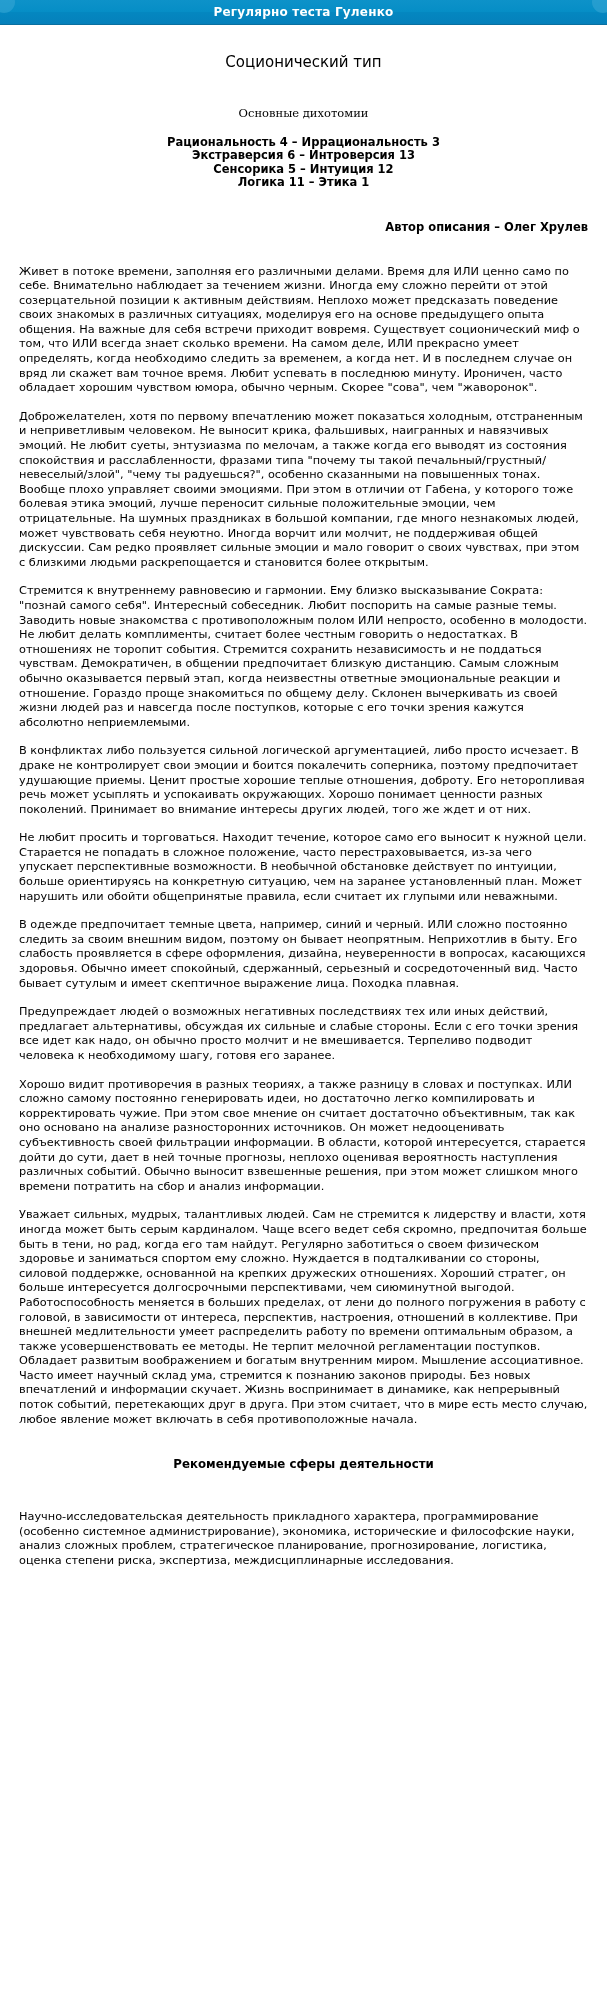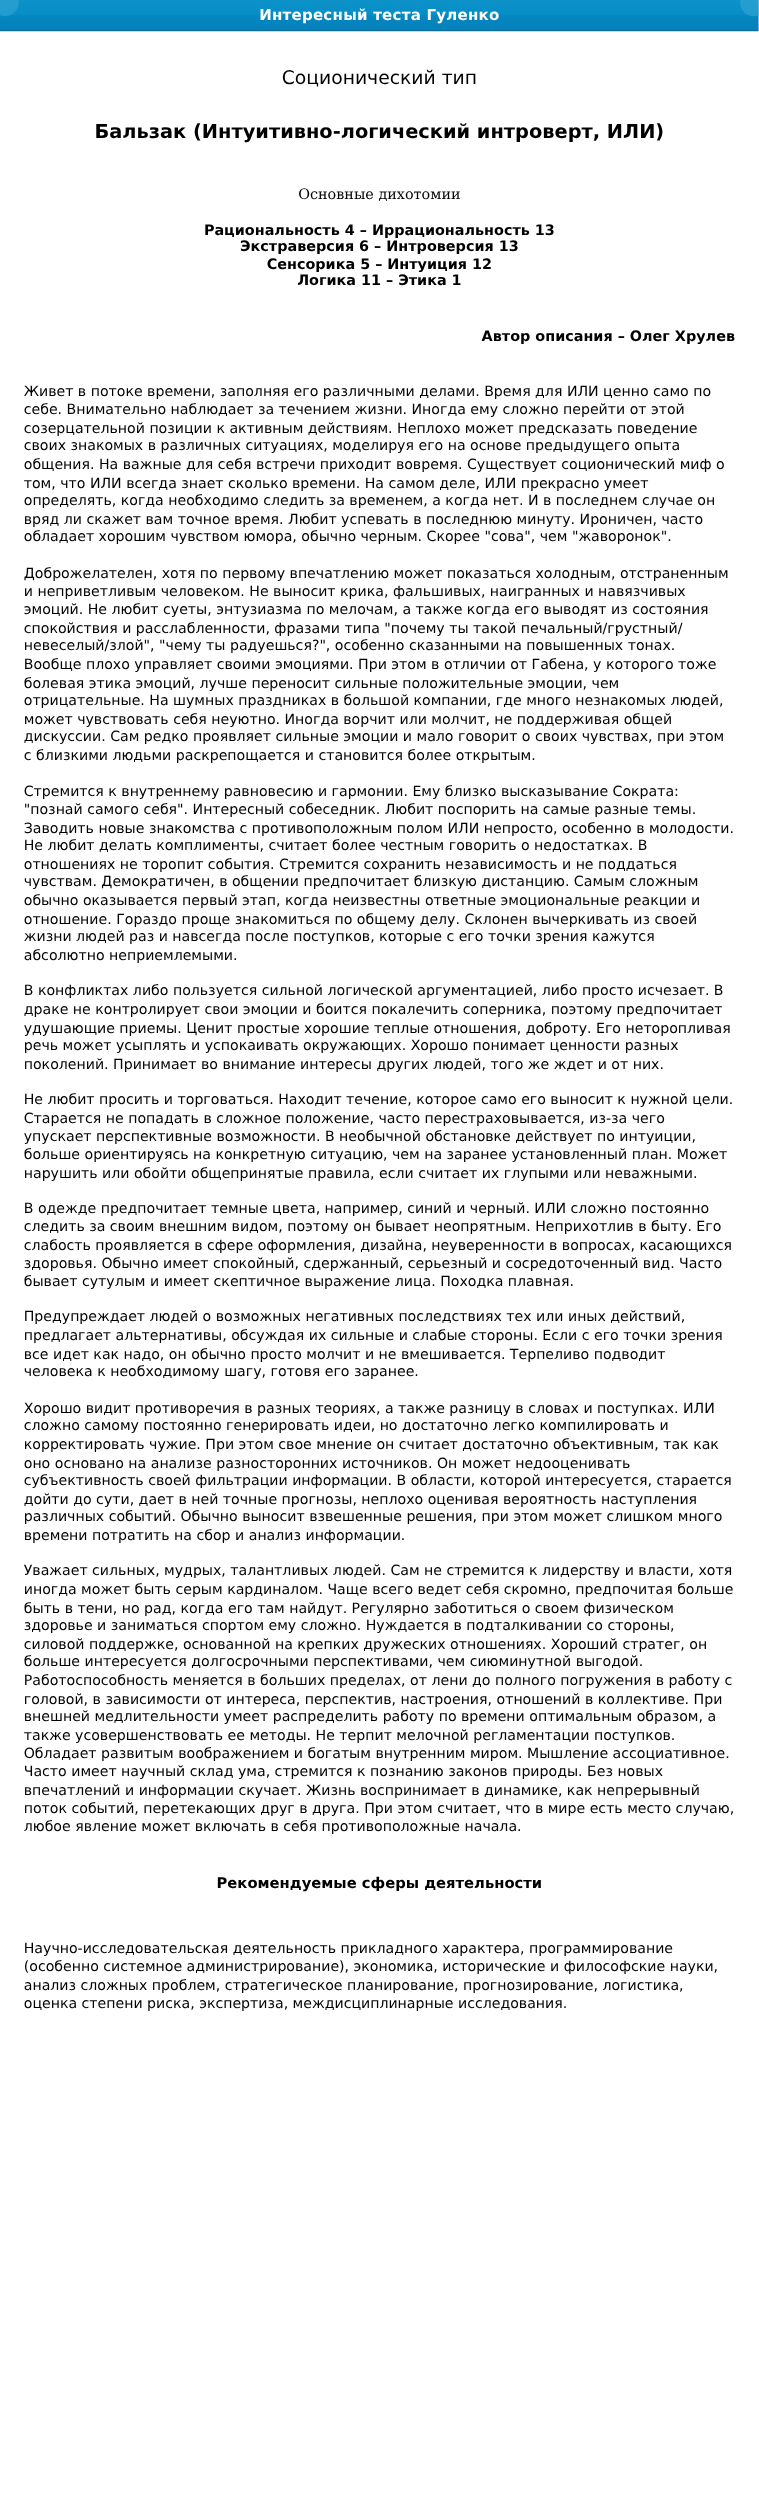--- a/index.html
+++ b/index.html
@@ -122,34 +122,33 @@
     margin: 0;
     font-size: 11.3px;
     line-height: 14.6px;
     text-align: left;
   }
 </style>
 </head>
 <body>
 
 <div class="titlebar">
-  <span class="titlebar-text">Интересный теста Гуленко</span>
+  <span class="titlebar-text">Регулярно теста Гуленко</span>
 </div>
 
 <div class="page">
 
   <div class="headline-block">
     <h1 class="type-heading">Соционический тип</h1>
 
-    <h2 class="type-name">Бальзак (Интуитивно-логический интроверт, ИЛИ)</h2>
 
     <p class="dichotomy-title">Основные дихотомии</p>
 
     <ul class="dichotomy-list">
-      <li>Рациональность 4 – Иррациональность 13</li>
+      <li>Рациональность 4 – Иррациональность 3</li>
       <li>Экстраверсия 6 – Интроверсия 13</li>
       <li>Сенсорика 5 – Интуиция 12</li>
       <li>Логика 11 – Этика 1</li>
     </ul>
 
     <p class="author-line">Автор описания – Олег Хрулев</p>
   </div>
 
   <div class="body-text">
     <p>Живет в потоке времени, заполняя его различными делами. Время для ИЛИ ценно само по себе. Внимательно наблюдает за течением жизни. Иногда ему сложно перейти от этой созерцательной позиции к активным действиям. Неплохо может предсказать поведение своих знакомых в различных ситуациях, моделируя его на основе предыдущего опыта общения. На важные для себя встречи приходит вовремя. Существует соционический миф о том, что ИЛИ всегда знает сколько времени. На самом деле, ИЛИ прекрасно умеет определять, когда необходимо следить за временем, а когда нет. И в последнем случае он вряд ли скажет вам точное время. Любит успевать в последнюю минуту. Ироничен, часто обладает хорошим чувством юмора, обычно черным. Скорее "сова", чем "жаворонок".</p>

